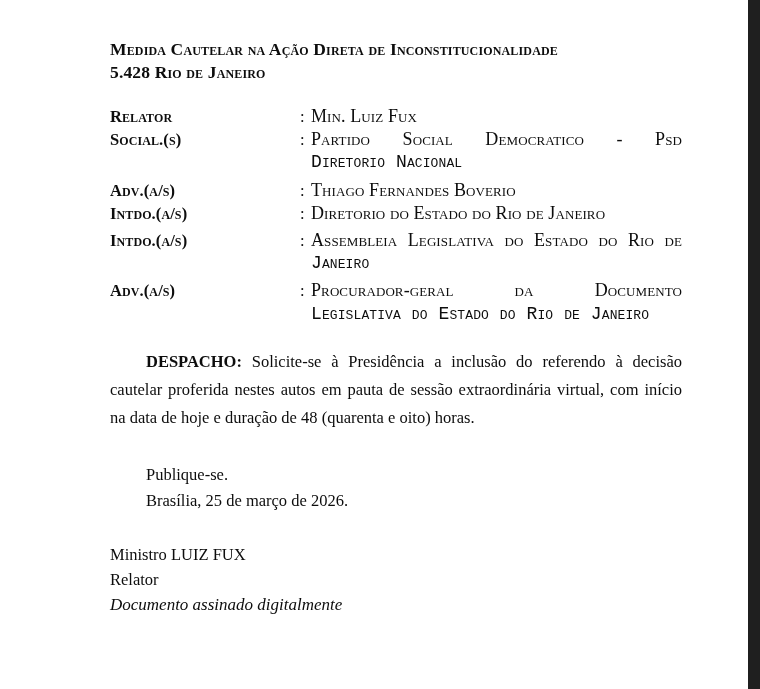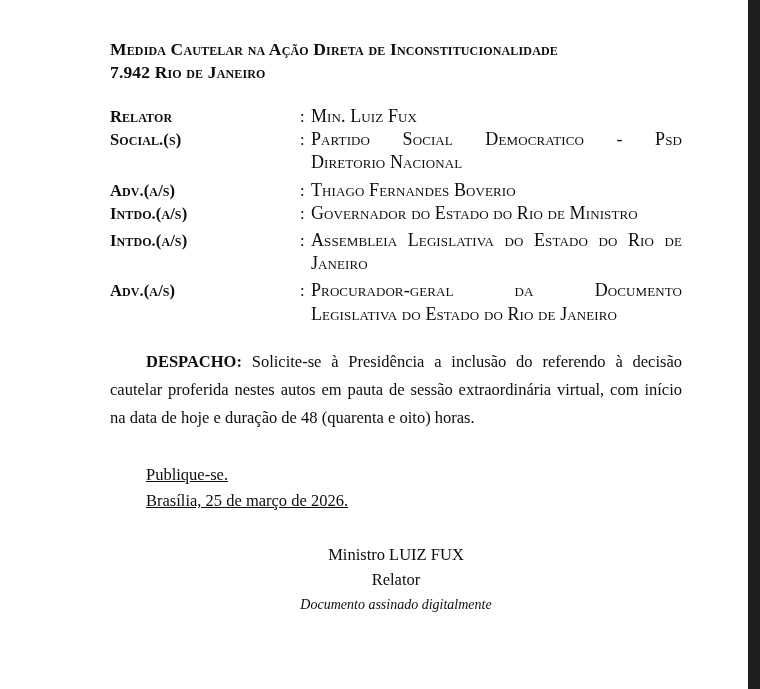--- a/index.html
+++ b/index.html
@@ -97,20 +97,21 @@
   }
   .party-value.two-line > .l1 {
     display: block;
     text-align: justify;
     text-align-last: justify;
     font-family: Liberation Serif, serif;
   }
   .party-value.two-line > .l2 {
     display: block;
     text-align: center;
+    font-family: Liberation Mono, monospace;
   }
   tr.spaced-row > td {
     padding-top: 4px !important;
   }
 
   
   .despacho {
     margin-top: 22px;
     font-size: 16.5px;
     line-height: 28px;
@@ -124,48 +125,46 @@
 
   
   .closing {
     margin-top: 30px;
     font-size: 16.5px;
     line-height: 26.5px;
     padding-left: 36px;
   }
   .closing span {
     display: block;
-    text-decoration: underline;
   }
 
   
   .signature {
     margin-top: 27px;
-    text-align: center;
     font-size: 16.5px;
     line-height: 25px;
     width: 572px;
   }
   .signature .sig-line {
     display: block;
   }
   .signature .sig-note {
     font-style: italic;
-    font-size: 14px;
+    font-size: 17px;
   }
 </style>
 </head>
 <body>
 
 <div class="page">
   <div class="doc-body">
 
     <div class="doc-title">
       <span class="title-line">Medida Cautelar na Ação Direta de Inconstitucionalidade</span>
-      <span class="title-line">7.942 Rio de Janeiro</span>
+      <span class="title-line">5.428 Rio de Janeiro</span>
     </div>
 
     <table class="parties">
       <tbody>
 
         <tr>
           <td class="party-label">Relator</td>
           <td class="party-colon">:</td>
           <td class="party-value">Min. Luiz Fux</td>
         </tr>
@@ -181,21 +180,21 @@
 
         <tr class="spaced-row">
           <td class="party-label">Adv.(a/s)</td>
           <td class="party-colon">:</td>
           <td class="party-value">Thiago Fernandes Boverio</td>
         </tr>
 
         <tr>
           <td class="party-label">Intdo.(a/s)</td>
           <td class="party-colon">:</td>
-          <td class="party-value">Governador do Estado do Rio de Ministro</td>
+          <td class="party-value">Diretorio do Estado do Rio de Janeiro</td>
         </tr>
 
 
         <tr class="spaced-row">
           <td class="party-label">Intdo.(a/s)</td>
           <td class="party-colon">:</td>
           <td class="party-value two-line">
             <span class="l1">Assembleia Legislativa do Estado do Rio de</span>
             <span class="l2">Janeiro</span>
           </td>

